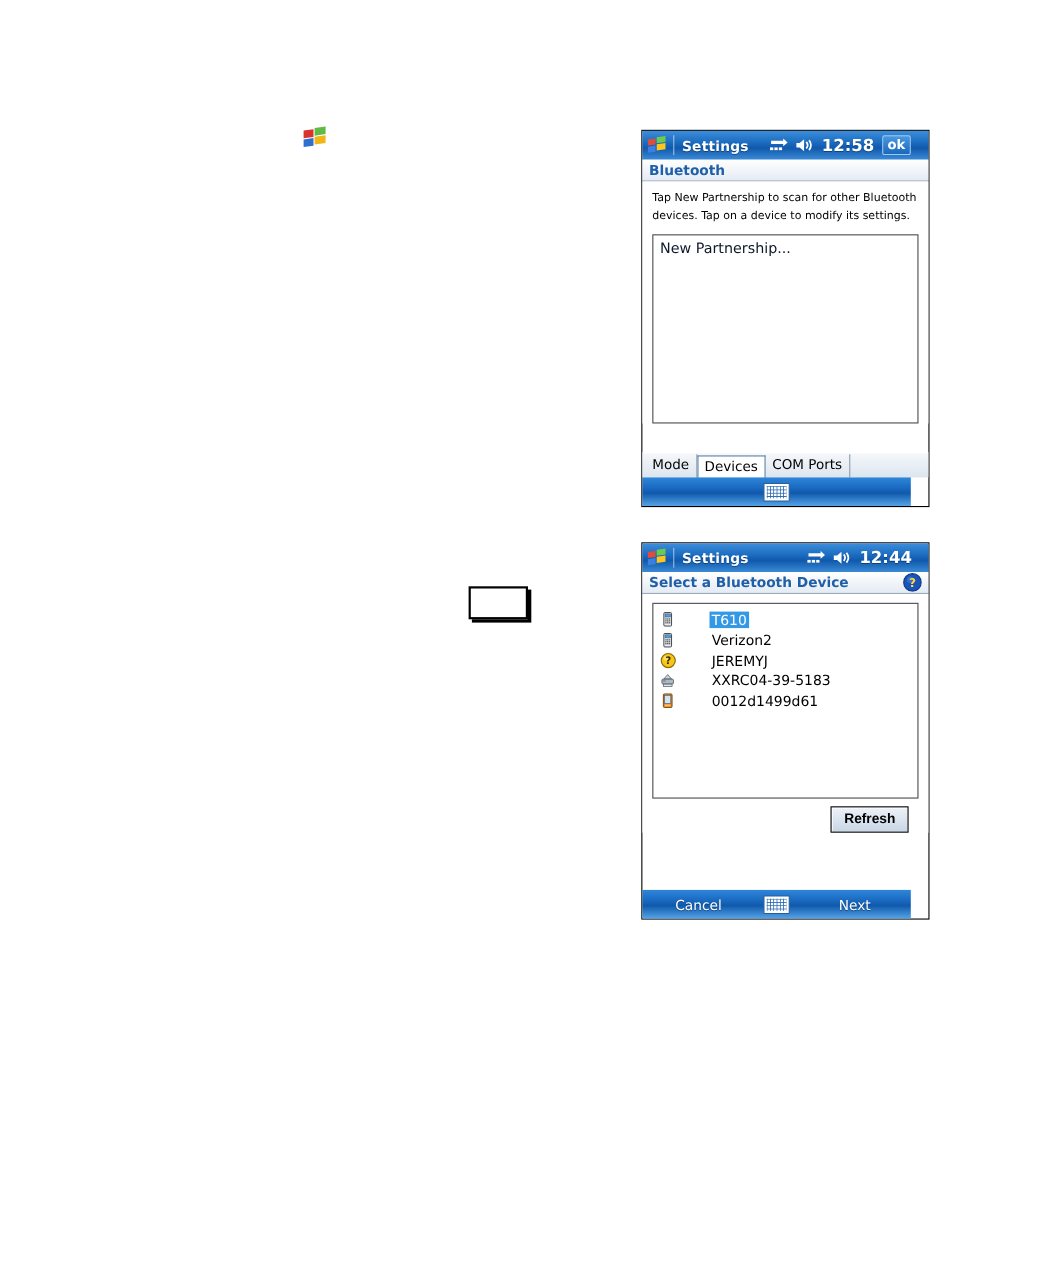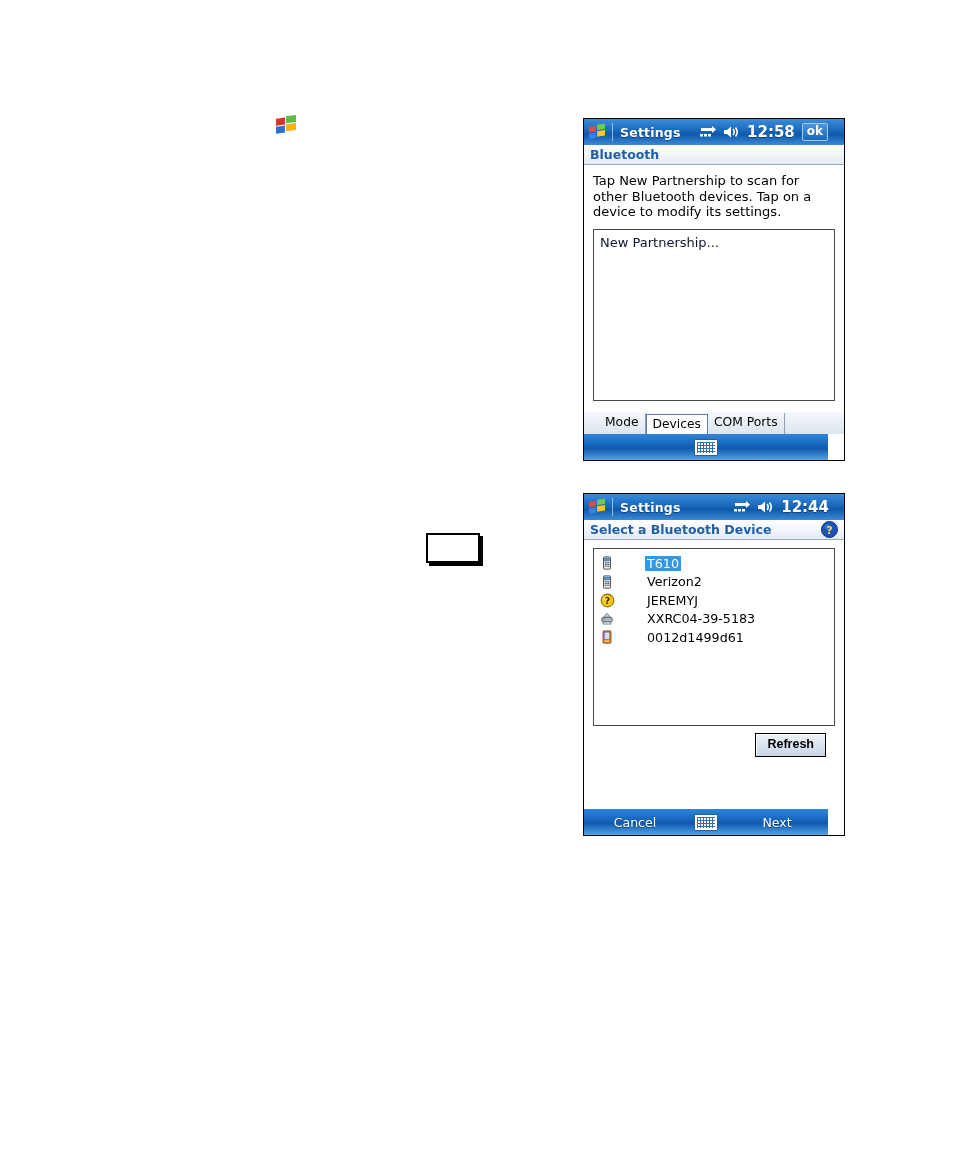--- a/index.html
+++ b/index.html
@@ -118,21 +118,21 @@
   .page-header-spacer { flex: 1 1 auto; }
   .help-icon { width: 17px; height: 17px; }
 
   
   .ppc-body {
     padding: 8px 9px 0 9px;
     box-sizing: border-box;
     background: #ffffff;
   }
   .instruction {
-    font-size: 13px;
+    font-size: 10px;
     line-height: 15.5px;
     color: #000000;
     margin: 0 0 9px 0;
   }
 
   .listbox {
     border: 1px solid #4a4a4a;
     background: #ffffff;
     box-sizing: border-box;
     padding: 4px 4px 0 4px;
@@ -170,21 +170,21 @@
   .tabstrip {
     position: absolute;
     left: 0; right: 0;
     bottom: 26px;
     height: 23px;
     background: linear-gradient(to bottom,#f5f8fb,#dce5ef);
     border-top: 1px solid #ffffff;
     display: flex;
     align-items: flex-end;
     box-sizing: border-box;
-    padding-left: 15px;
+    padding-left: 3px;
   }
   .tab {
     font-size: 12.3px;
     padding: 2px 6px 3px 6px;
     border-right: 1px solid #8d9cae;
     line-height: 15px;
     color: #000000;
     background: transparent;
     height: 21px;
     box-sizing: border-box;

